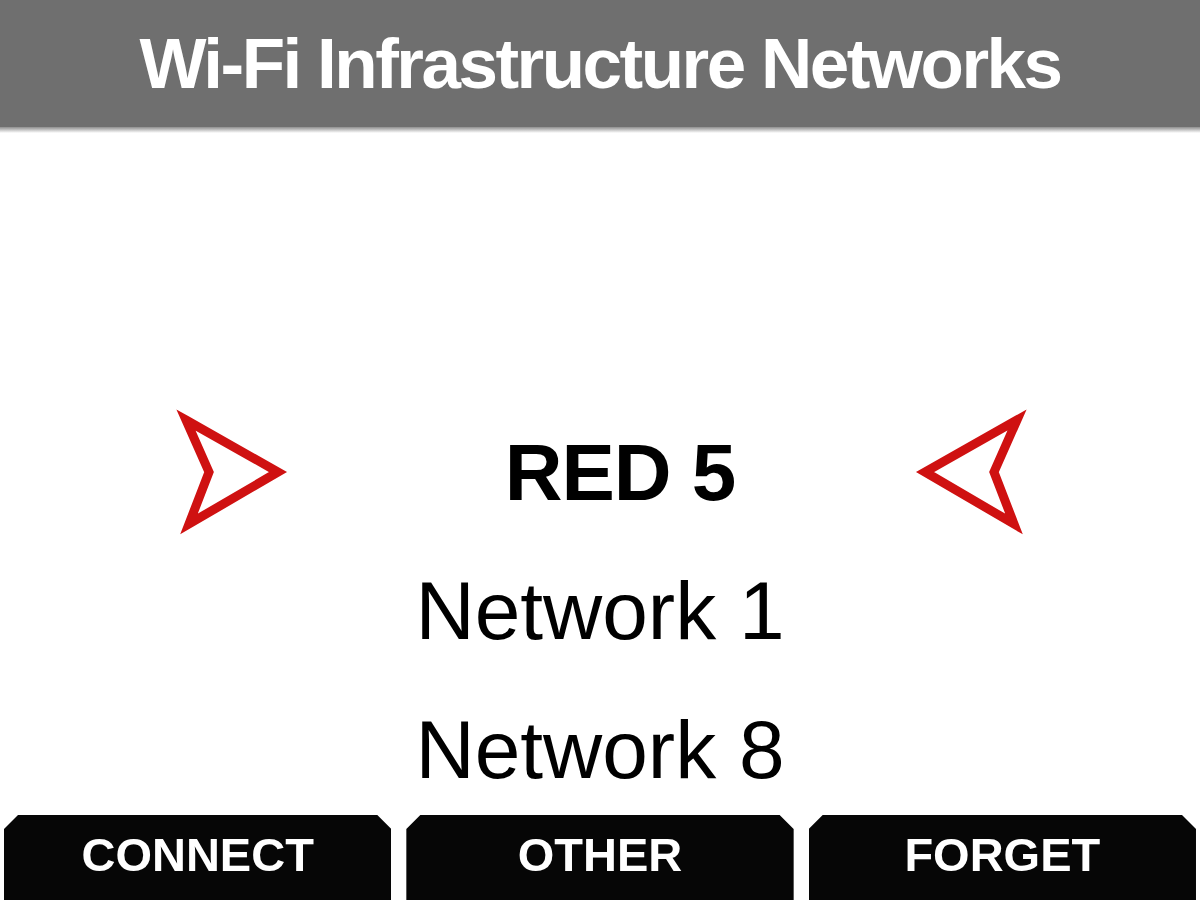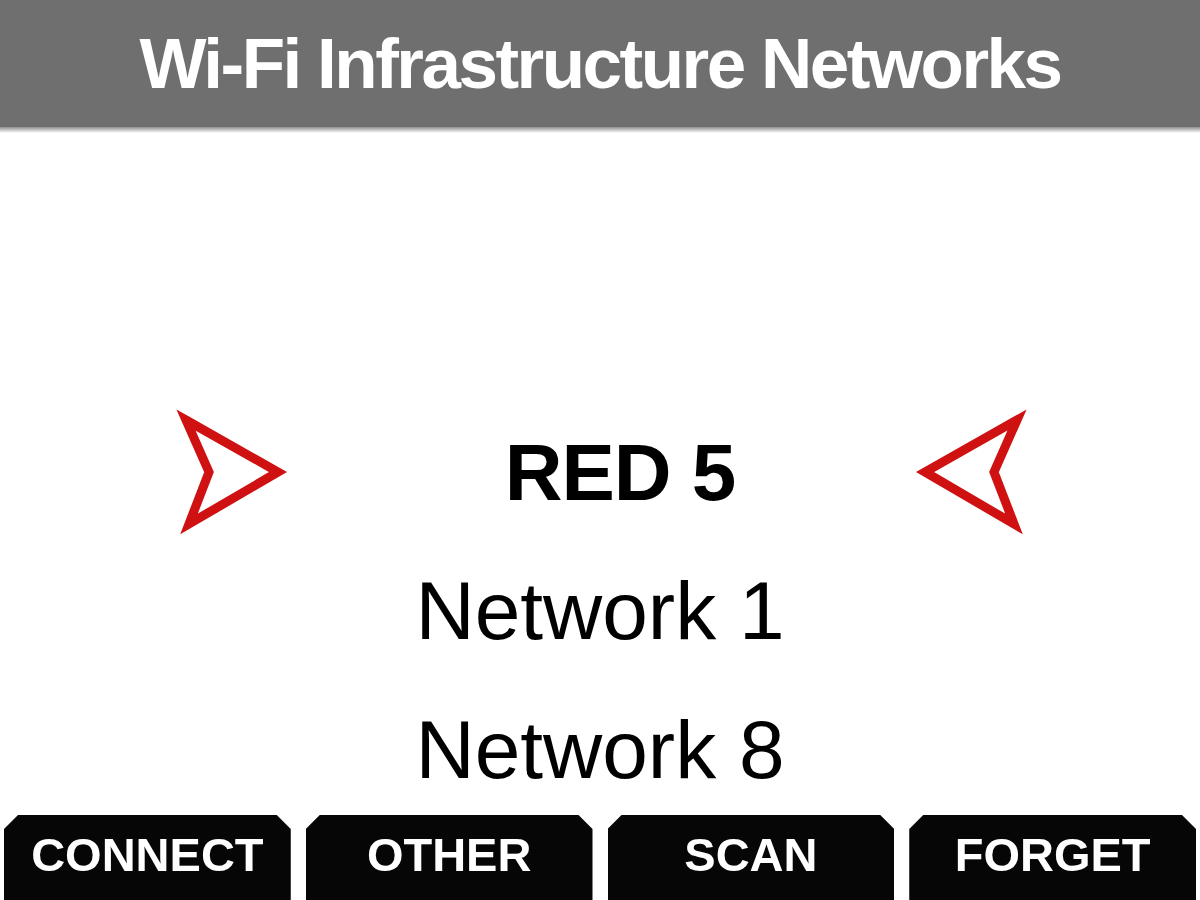--- a/index.html
+++ b/index.html
@@ -138,17 +138,16 @@
 
   <div class="net-row selected">RED 5</div>
 
   <div class="net-row row-1">Network 1</div>
 
   <div class="net-row row-2">Network 8</div>
 
   <div class="action-bar">
     <button class="action-btn">CONNECT</button>
     <button class="action-btn">OTHER</button>
-    <button class="action-btn">SCAN</button>
     <button class="action-btn">FORGET</button>
   </div>
 
 </div>
 
 </body></html>

